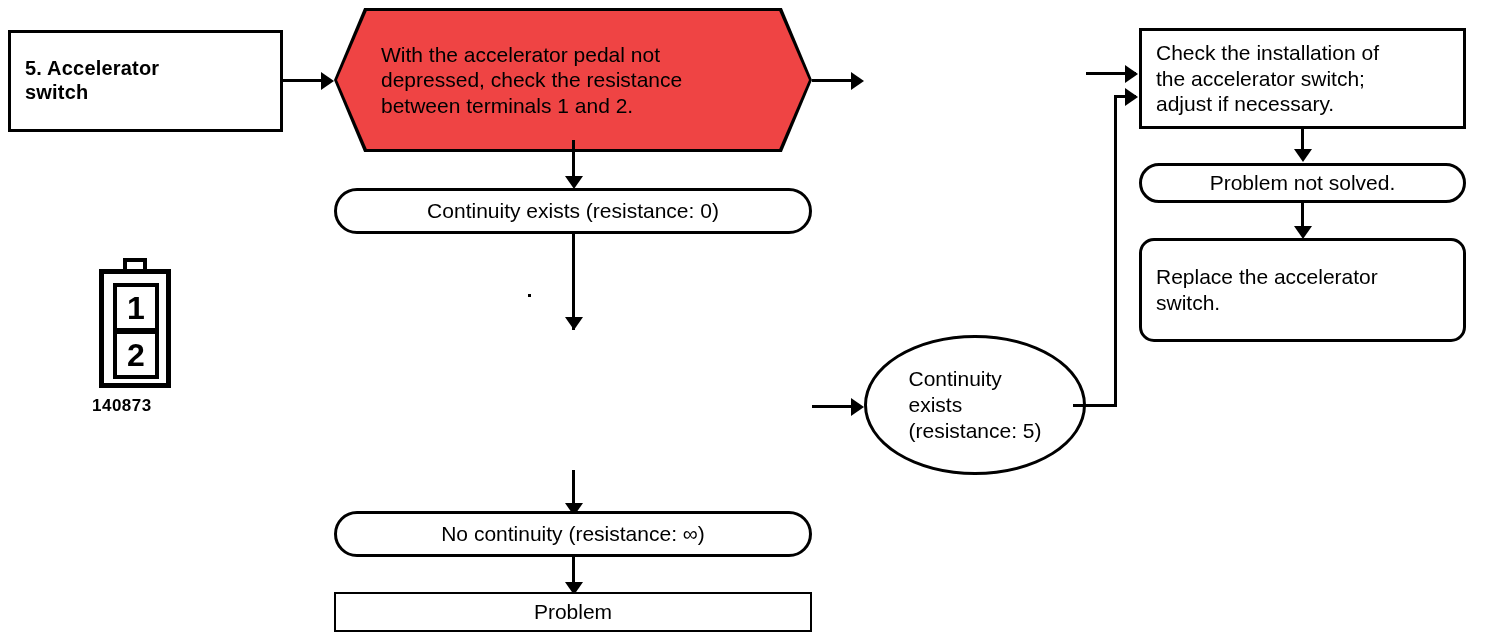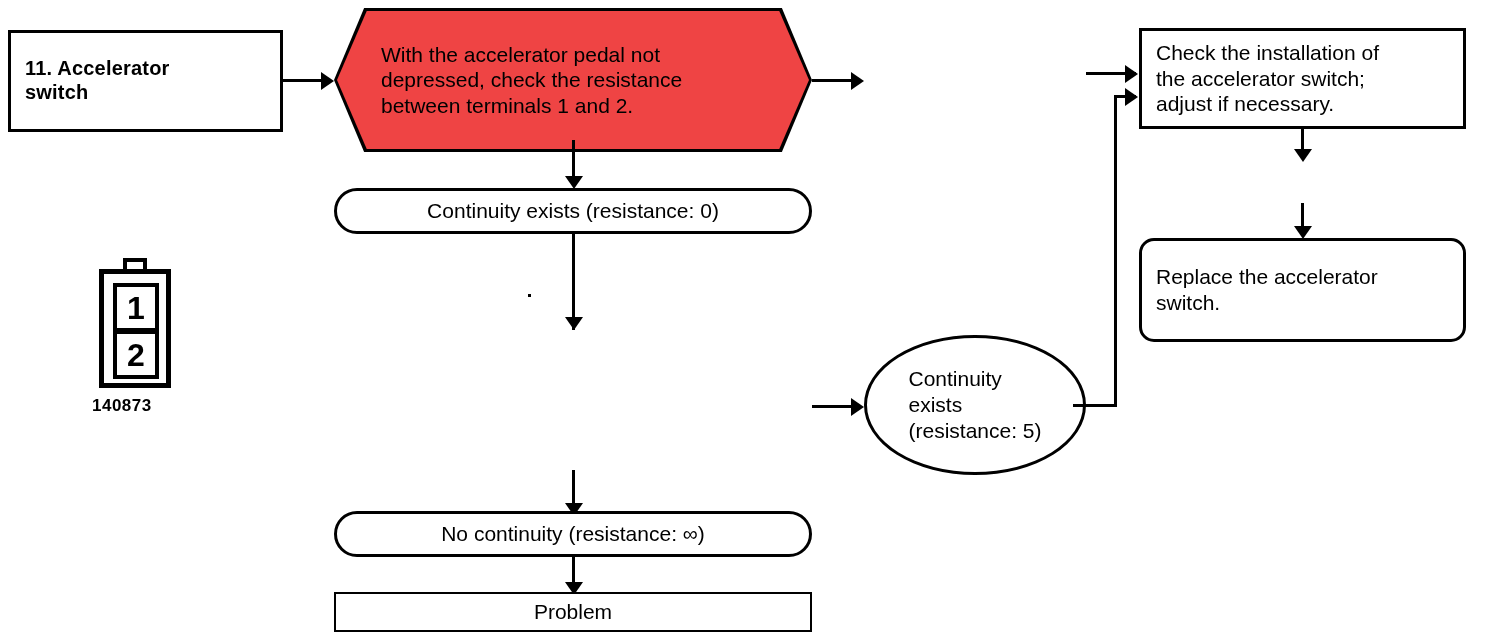--- a/index.html
+++ b/index.html
@@ -199,21 +199,21 @@
     height: 3px;
     background: #000000;
   }
 </style>
 </head>
 <body>
 
 <div id="canvas">
 
   <div class="node rect title-box" style="left:8px; top:30px; width:275px; height:102px;">
-    <span class="txt">11.  Accelerator
+    <span class="txt">5.  Accelerator
 switch</span>
   </div>
 
   <div class="connector-fig">
     <div class="connector-tab"></div>
     <div class="connector-body">
       <div class="terminal-cell one">1</div>
       <div class="terminal-cell two">2</div>
     </div>
   </div>
@@ -239,20 +239,23 @@
 
   <div class="node rect body-text" style="left:1139px; top:28px; width:327px; height:101px;">
     <span class="txt">Check the installation of
 the accelerator switch;
 adjust if necessary.</span>
   </div>
 
   <div class="conn v-line" style="left:1301px; top:129px; height:24px;"></div>
   <div class="arrow-down" style="left:1294px; top:149px;"></div>
 
+  <div class="node pill" style="left:1139px; top:163px; width:327px; height:40px;">
+    <span class="txt">Problem not solved.</span>
+  </div>
 
   <div class="conn v-line" style="left:1301px; top:203px; height:26px;"></div>
   <div class="arrow-down" style="left:1294px; top:226px;"></div>
 
   <div class="node rect body-text" style="left:1139px; top:238px; width:327px; height:104px;border-radius:15px;">
     <span class="txt">Replace the accelerator
 switch.</span>
   </div>
 
   <div class="conn v-line" style="left:572px; top:140px; height:45px;"></div>

